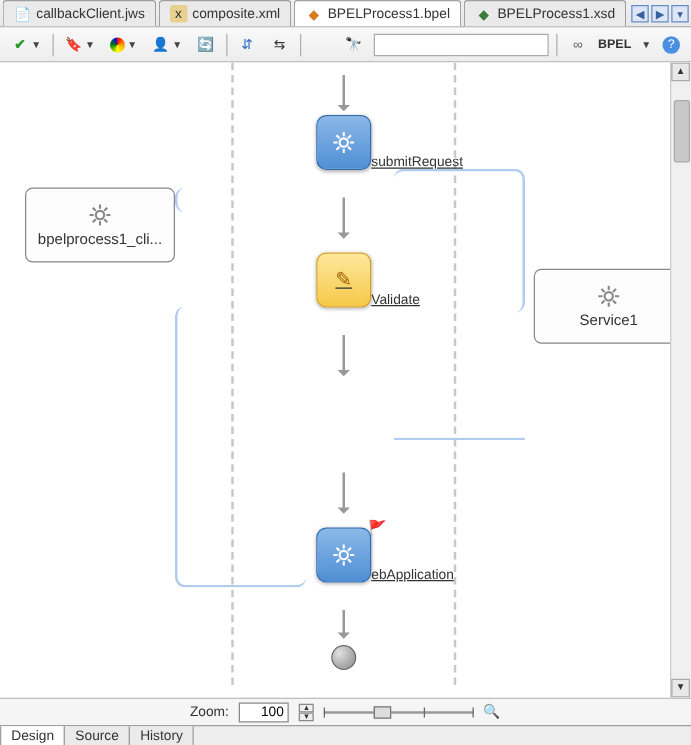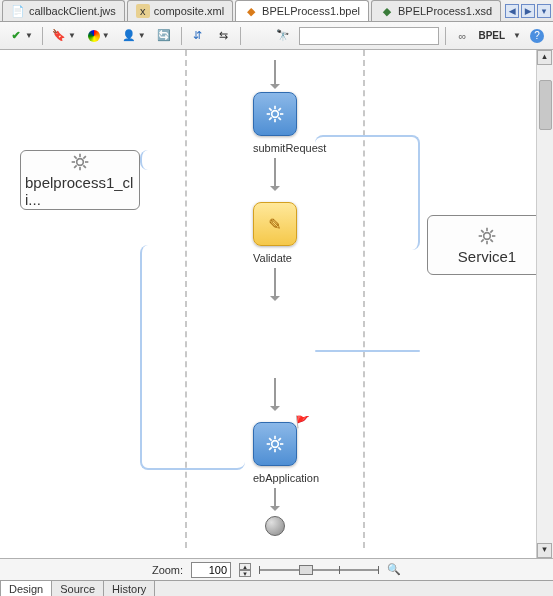--- a/index.html
+++ b/index.html
@@ -20,23 +20,23 @@
 .validate-btn { position: absolute; top: 62px; left: 18px; border: 1px solid #7a9bd4; background: linear-gradient(#eaf1fb,#d6e4f7); padding: 3px 8px; border-radius: 2px; font-size: 11px; color: #1a3d7a; cursor: pointer; }
 
 .canvas { position: relative; width: 100%; height: 508px; background: #fff; overflow: hidden; }
 .scrollbar-v { position: absolute; right: 0; top: 0; width: 17px; height: 100%; background: #f0f0f0; border-left: 1px solid #ccc; }
 .scrollbar-v .thumb { position: absolute; left: 2px; width: 13px; height: 50px; top: 30px; background: #c8c8c8; border: 1px solid #aaa; border-radius: 2px; cursor: pointer; }
 .scrollbar-v .arr { width: 15px; height: 15px; background: #e8e8e8; border: 1px solid #aaa; position: absolute; left: 0; font-size: 9px; text-align: center; cursor: pointer; }
 
 .swimlane { position: absolute; top: 0; left: 185px; width: 180px; height: 498px; border-left: 2px dashed #c8c8c8; border-right: 2px dashed #c8c8c8; }
 
 .partner-box { position: absolute; width: 120px; height: 60px; border: 1px solid #888; border-radius: 6px; background: #fdfdfd; display: flex; flex-direction: column; align-items: center; justify-content: center; gap: 2px; padding: 4px; }
-.partner-box .label { font-size: 15px; text-align: left; word-break: break-all; }
-
-.node { position: absolute; display: flex; flex-direction: column; align-items: flex-start; }
+.partner-box .label { font-size: 12px; text-align: left; word-break: break-all; }
+
+.node { position: absolute; display: flex; flex-direction: row; align-items: flex-end; text-decoration: underline; }
 .node-box { width: 44px; height: 44px; border-radius: 8px; display: flex; align-items: center; justify-content: center; box-shadow: 0 1px 3px rgba(0,0,0,0.3); position: relative; }
 .node-box.blue { background: linear-gradient(#8bb8e8,#4f8fd4); border: 1px solid #2f6bb0; }
 .node-box.yellow { background: linear-gradient(#ffe89a,#f5c84a); border: 1px solid #d4a020; }
 .node-label { margin-top: 6px; font-size: 11px; }
 
 .gear { width: 20px; height: 20px; }
 .gear svg { width: 100%; height: 100%; }
 
 .flag { position: absolute; right: -14px; top: -8px; font-size: 12px; }
 

